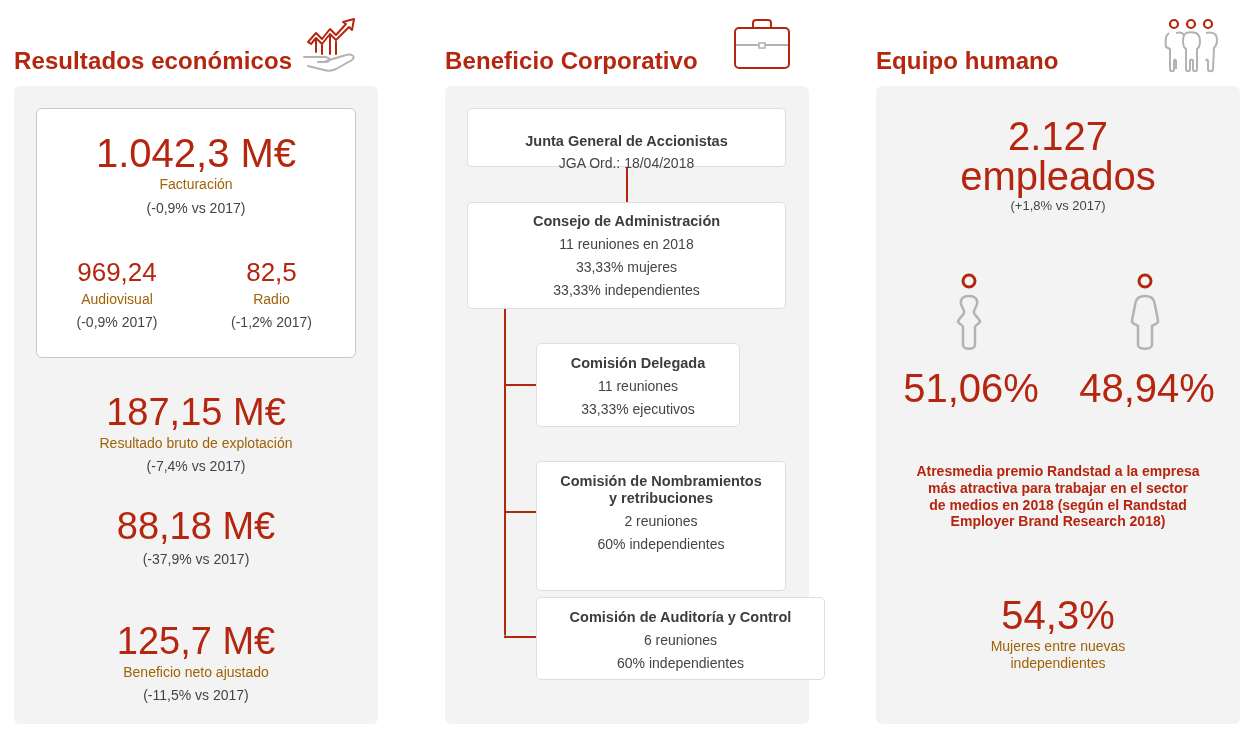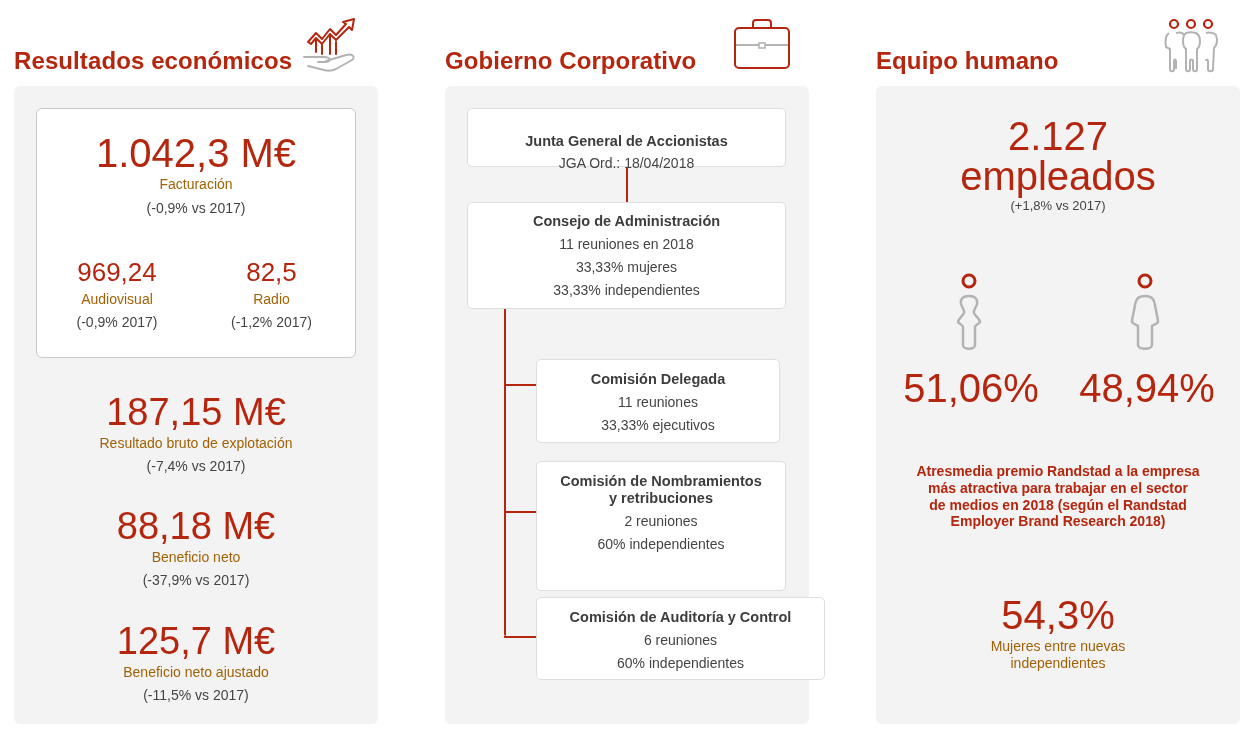--- a/index.html
+++ b/index.html
@@ -79,30 +79,29 @@
   </div>
 </div>
 
 <div style="position:absolute; left:14px; width:364px; top:393px;">
   <div class="big" style="font-size:38px;">187,15 M€</div>
   <div class="lbl" style="margin-top:4px;">Resultado bruto de explotación</div>
   <div class="sub" style="margin-top:6px;">(-7,4% vs 2017)</div>
 </div>
 <div style="position:absolute; left:14px; width:364px; top:507px;">
   <div class="big" style="font-size:38px;">88,18 M€</div>
-  <div class="lbl" style="margin-top:4px;">Beneficio neto</div>
   <div class="sub" style="margin-top:6px;">(-37,9% vs 2017)</div>
 </div>
 <div style="position:absolute; left:14px; width:364px; top:622px;">
   <div class="big" style="font-size:38px;">125,7 M€</div>
   <div class="lbl" style="margin-top:4px;">Beneficio neto ajustado</div>
   <div class="sub" style="margin-top:6px;">(-11,5% vs 2017)</div>
 </div>
 
-<div class="col-title" style="left:445px; top:47px;">Gobierno Corporativo</div>
+<div class="col-title" style="left:445px; top:47px;">Beneficio Corporativo</div>
 <svg class="col-icon" style="left:733px; top:18px;" width="60" height="52" viewBox="0 0 60 52">
   <rect x="2" y="10" width="54" height="40" rx="4" fill="none" stroke="#b5260f" stroke-width="2"></rect>
   <path d="M20 10 L20 5 C20 3 21 2 23 2 L35 2 C37 2 38 3 38 5 L38 10" fill="none" stroke="#b5260f" stroke-width="2"></path>
   <line x1="3" y1="27" x2="55" y2="27" stroke="#b3b3b3" stroke-width="2"></line>
   <rect x="26" y="25" width="6" height="5" fill="#fff" stroke="#b3b3b3" stroke-width="1.6"></rect>
 </svg>
 
 <div class="panel" style="left:445px; top:86px; width:364px; height:638px;"></div>
 
 <div class="line" style="left:626px; top:167px; width:2px; height:36px;"></div>
@@ -116,21 +115,21 @@
   <div class="l" style="margin-top:5px;">JGA Ord.: 18/04/2018</div>
 </div>
 
 <div class="org-box" style="left:467px; top:202px; width:319px; height:107px; padding-top:10px;">
   <div class="t">Consejo de Administración</div>
   <div class="l" style="margin-top:6px;">11 reuniones en 2018</div>
   <div class="l" style="margin-top:6px;">33,33% mujeres</div>
   <div class="l" style="margin-top:6px;">33,33% independientes</div>
 </div>
 
-<div class="org-box" style="left:536px; top:343px; width:244px; height:84px; padding-top:11px;margin-top:16px;">
+<div class="org-box" style="left:536px; top:343px; width:204px; height:84px; padding-top:11px;">
   <div class="t">Comisión Delegada</div>
   <div class="l">11 reuniones</div>
   <div class="l">33,33% ejecutivos</div>
 </div>
 
 <div class="org-box" style="left:536px; top:461px; width:250px; height:130px; padding-top:11px;">
   <div class="t">Comisión de Nombramientos</div>
   <div class="t">y retribuciones</div>
   <div class="l" style="margin-top:5px;">2 reuniones</div>
   <div class="l">60% independientes</div>

